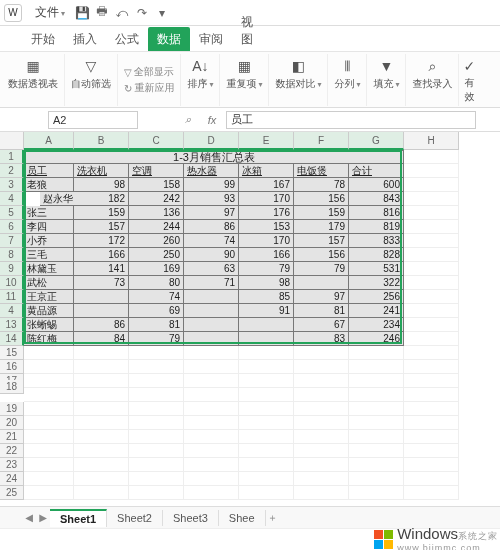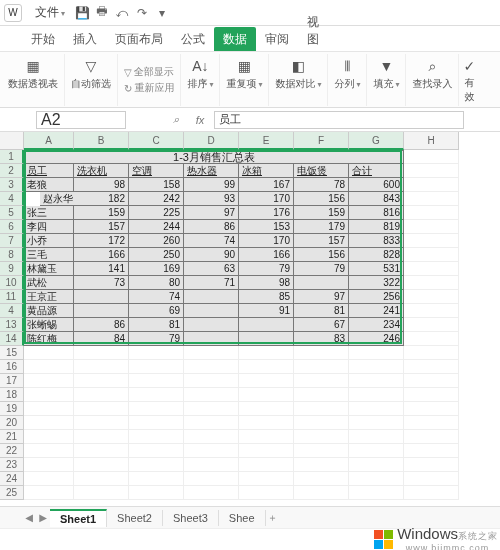--- a/index.html
+++ b/index.html
@@ -17,21 +17,21 @@
 
   .ribbon { display:flex; align-items:flex-start; background:#fcfcfc; border-bottom:1px solid #ddd; height:56px; padding:2px 2px 0; gap:0; }
   .rgrp { display:flex; flex-direction:column; align-items:center; padding:2px 6px; border-right:1px solid #eee; height:52px; justify-content:flex-start; }
   .rgrp.small { justify-content:center; }
   .ricon { width:20px; height:20px; display:flex; align-items:center; justify-content:center; font-size:14px; color:#555; }
   .rlabel { font-size:10px; color:#555; margin-top:1px; display:flex; align-items:center; }
   .stackv { display:flex; flex-direction:column; gap:2px; }
   .stackv .thin { font-size:10px; color:#888; display:flex; align-items:center; gap:2px; }
 
   .namebox-row { display:flex; align-items:center; height:24px; border-bottom:1px solid #ddd; background:#fff; }
-  .namebox { width:90px; margin-left:36px; border:1px solid #ccc; height:18px; display:flex; align-items:center; padding:0 4px; font-size:16px; color:#333; background:#fff; }
+  .namebox { width:90px; margin-left:48px; border:1px solid #ccc; height:18px; display:flex; align-items:center; padding:0 4px; font-size:11px; color:#333; background:#fff; }
   .fxwrap { display:flex; align-items:center; margin-left:40px; gap:4px; }
   .fx { width:20px; text-align:center; color:#777; font-style:italic; }
   .formula { border:1px solid #ccc; height:18px; width:250px; padding:0 4px; font-size:11px; color:#333; display:flex; align-items:center; }
 
   .gridwrap { position:relative; height:392px; overflow:hidden; background:#fff; }
   .corner { position:absolute; left:0; top:0; width:24px; height:18px; background:#f3f3f3; border-right:1px solid #ccc; border-bottom:1px solid #ccc; }
   .col-head { position:absolute; top:0; height:18px; background:#f3f3f3; border-right:1px solid #ccc; border-bottom:1px solid #ccc; display:flex; align-items:center; justify-content:center; font-size:10px; color:#666; }
   .row-head { position:absolute; left:0; width:24px; height:14px; background:#f3f3f3; border-right:1px solid #ccc; border-bottom:1px solid #ccc; display:flex; align-items:center; justify-content:center; font-size:10px; color:#666; }
   .row-head.sel { background:#dfeee4; border-right:2px solid #22a35a; }
   .col-head.sel { background:#dfeee4; border-bottom:2px solid #22a35a; }
@@ -42,21 +42,21 @@
   .cell.inblock.header { font-weight:normal; text-decoration: underline; }
   .cell.inblock.num { justify-content:flex-end; }
   .title-cell { position:absolute; left:0; top:0; height:14px; background:#e4e4e4; border:1px solid #777; display:flex; align-items:center; justify-content:center; font-size:11px; color:#222; }
   .selection-border { position:absolute; border:2px solid #22a35a; pointer-events:none; }
 
   .sheet-tabs { position:absolute; left:0; right:0; bottom:22px; height:22px; background:#f8f8f8; border-top:1px solid #ddd; display:flex; align-items:center; padding-left:22px; }
   .nav-btn { width:14px; text-align:center; color:#888; font-size:10px; }
   .stab { padding:2px 10px; font-size:11px; color:#555; border-right:1px solid #ddd; }
   .stab.active { background:#fff; border-top:2px solid #22a35a; font-weight:bold; color:#222; }
 
-  .watermark { position:absolute; right:2px; bottom:0; display:flex; align-items:center; gap:4px; font-size:12px; color:#666; height:22px;text-align:center; }
+  .watermark { position:absolute; right:2px; bottom:0; display:flex; align-items:center; gap:4px; font-size:12px; color:#666; height:22px; }
   .winlogo { display:grid; grid-template-columns:9px 9px; grid-template-rows:9px 9px; gap:1px; }
   .winlogo div:nth-child(1){background:#f25022;} .winlogo div:nth-child(2){background:#7fba00;}
   .winlogo div:nth-child(3){background:#00a4ef;} .winlogo div:nth-child(4){background:#ffb900;}
   .wm-text { font-size:15px; color:#444; }
   .wm-sub { font-size:9px; color:#999; letter-spacing:1px; }
 
   .statusbar { position:absolute; left:0; right:0; bottom:0; height:22px; background:#fff; border-top:1px solid #eee; }
 </style>
 </head>
 <body>
@@ -70,21 +70,20 @@
   <span class="j-icon">🖶</span>
   <span class="j-icon">⤺</span>
   <span class="j-icon">↷</span>
   <span class="j-icon">▾</span>
 </div>
 
 <div class="tabsbar">
   <div style="width:18px"></div>
   <div class="tabs-item">开始</div>
   <div class="tabs-item">插入</div>
-  <div class="tabs-item">页面布局</div>
   <div class="tabs-item">公式</div>
   <div class="tabs-item active">数据</div>
   <div class="tabs-item">审阅</div>
   <div class="tabs-item" style="overflow:hidden; max-width:26px">视图</div>
 </div>
 
 <div class="ribbon">
   <div class="rgrp">
     <div class="ricon">▦</div>
     <div class="rlabel">数据透视表</div>
@@ -179,21 +178,21 @@
       <div class="cell inblock num" style="left: 325px; top: 28px; width: 55px;">600</div>
       <div class="cell inblock" style="left: 16px; top: 42px; width: 50px;">赵永华</div>
       <div class="cell inblock num" style="left: 50px; top: 42px; width: 55px;">182</div>
       <div class="cell inblock num" style="left: 105px; top: 42px; width: 55px;">242</div>
       <div class="cell inblock num" style="left: 160px; top: 42px; width: 55px;">93</div>
       <div class="cell inblock num" style="left: 215px; top: 42px; width: 55px;">170</div>
       <div class="cell inblock num" style="left: 270px; top: 42px; width: 55px;">156</div>
       <div class="cell inblock num" style="left: 325px; top: 42px; width: 55px;">843</div>
       <div class="cell inblock" style="left: 0px; top: 56px; width: 50px;">张三</div>
       <div class="cell inblock num" style="left: 50px; top: 56px; width: 55px;">159</div>
-      <div class="cell inblock num" style="left: 105px; top: 56px; width: 55px;">225</div>
+      <div class="cell inblock num" style="left: 105px; top: 56px; width: 55px;">136</div>
       <div class="cell inblock num" style="left: 160px; top: 56px; width: 55px;">97</div>
       <div class="cell inblock num" style="left: 215px; top: 56px; width: 55px;">176</div>
       <div class="cell inblock num" style="left: 270px; top: 56px; width: 55px;">159</div>
       <div class="cell inblock num" style="left: 325px; top: 56px; width: 55px;">816</div>
       <div class="cell inblock" style="left: 0px; top: 70px; width: 50px;">李四</div>
       <div class="cell inblock num" style="left: 50px; top: 70px; width: 55px;">157</div>
       <div class="cell inblock num" style="left: 105px; top: 70px; width: 55px;">244</div>
       <div class="cell inblock num" style="left: 160px; top: 70px; width: 55px;">86</div>
       <div class="cell inblock num" style="left: 215px; top: 70px; width: 55px;">153</div>
       <div class="cell inblock num" style="left: 270px; top: 70px; width: 55px;">179</div>
@@ -378,21 +377,21 @@
       <div class="row-head sel" style="top: 116px;">8</div>
       <div class="row-head sel" style="top: 130px;">9</div>
       <div class="row-head sel" style="top: 144px;">10</div>
       <div class="row-head sel" style="top: 158px;">11</div>
       <div class="row-head sel" style="top: 172px;">4</div>
       <div class="row-head sel" style="top: 186px;">13</div>
       <div class="row-head sel" style="top: 200px;">14</div>
       <div class="row-head" style="top: 214px;">15</div>
       <div class="row-head" style="top: 228px;">16</div>
       <div class="row-head" style="top: 242px;">17</div>
-      <div class="row-head" style="top: 256px; text-align: right;">18</div>
+      <div class="row-head" style="top: 248px; text-align: right;">18</div>
       <div class="row-head" style="top: 270px;">19</div>
       <div class="row-head" style="top: 284px;">20</div>
       <div class="row-head" style="top: 298px;">21</div>
       <div class="row-head" style="top: 312px;">22</div>
       <div class="row-head" style="top: 326px;">23</div>
       <div class="row-head" style="top: 340px;">24</div>
       <div class="row-head" style="top: 354px;">25</div>
     </div>
   <div id="selborder">
       <div class="selection-border" style="left: 24px; top: 18px; width: 378px; height: 194px;"></div>

